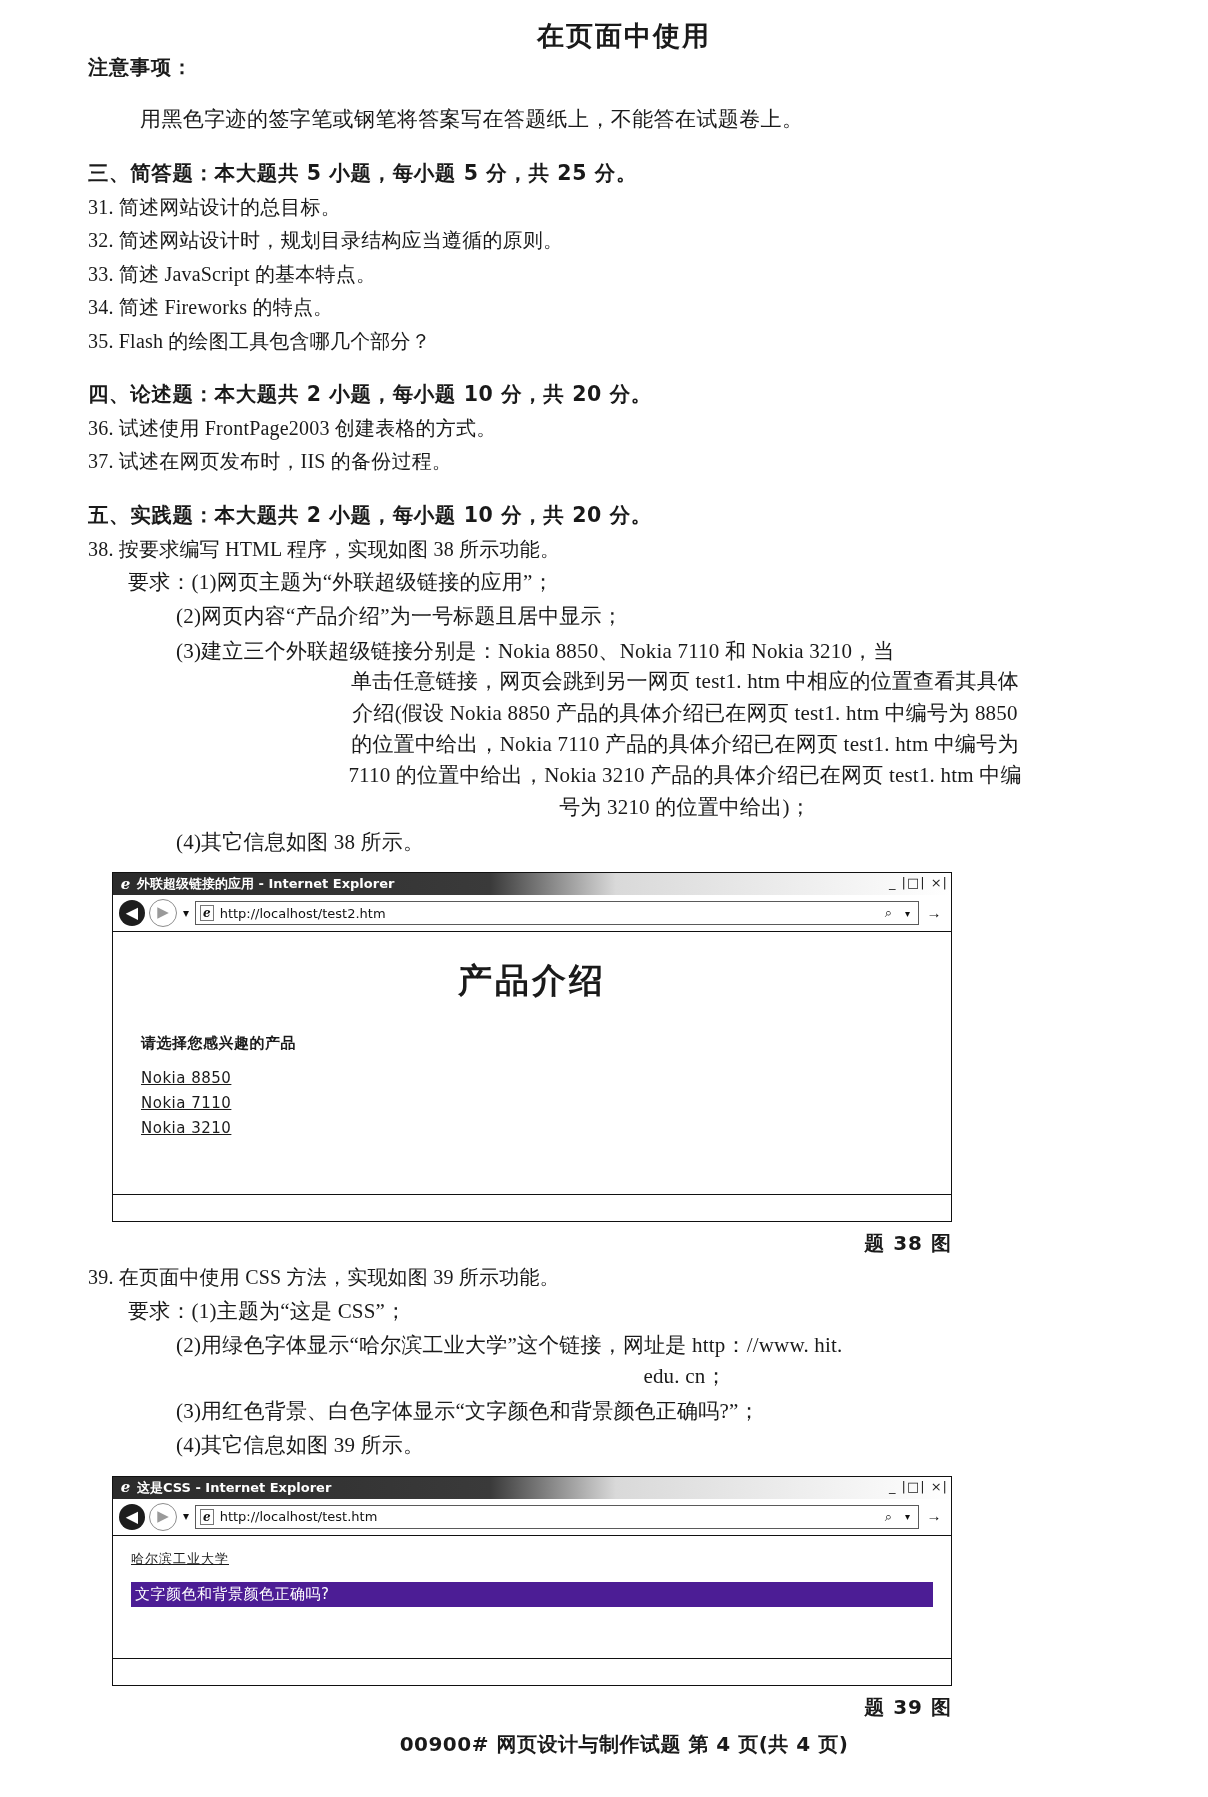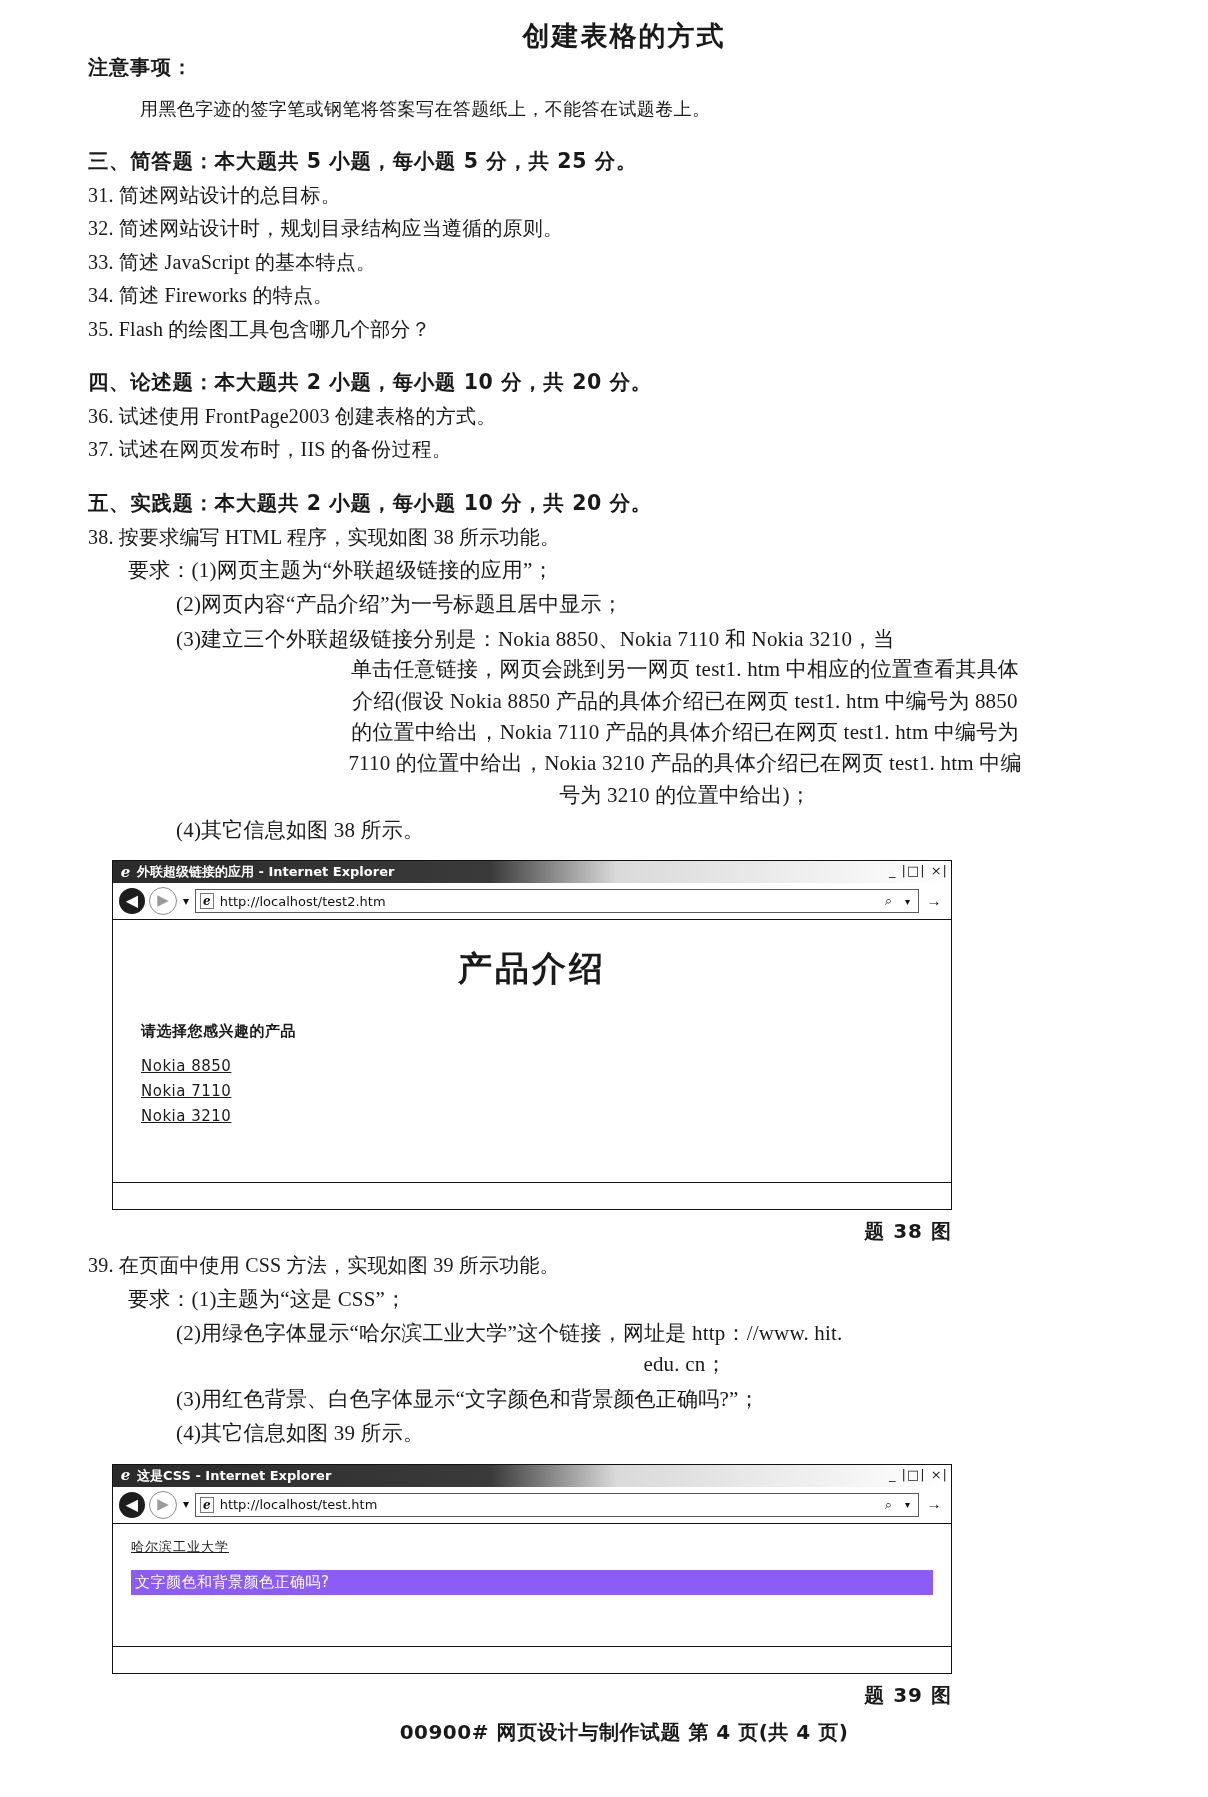--- a/index.html
+++ b/index.html
@@ -34,22 +34,22 @@
   .content {
     padding: 0 66px 0 88px;
   }
   .notice-head {
     font-family: "DejaVu Sans", "Liberation Sans", sans-serif;
     font-weight: bold;
     font-size: 20px;
     letter-spacing: 1px;
   }
   .notice-body {
-    font-size: 18px;
-    margin-top: 16px;
+    font-size: 21px;
+    margin-top: 24px;
     padding-left: 52px;
     letter-spacing: 0.4px;
   }
   .section-head {
     font-family: "DejaVu Sans", "Liberation Sans", sans-serif;
     font-weight: bold;
     font-size: 20.5px;
     margin-top: 26px;
     letter-spacing: 0.6px;
   }
@@ -249,21 +249,21 @@
   .css-link {
     font-family: "DejaVu Sans", "Liberation Sans", sans-serif;
     font-size: 13px;
     text-decoration: underline;
     padding: 14px 0 0 18px;
     width: max-content;
     letter-spacing: 1px;
   }
   .css-bar {
     margin: 14px 18px 0 18px;
-    background: #8b5cf6;
+    background: #4c1d95;
     color: #fff;
     font-family: "DejaVu Sans", "Liberation Sans", sans-serif;
     font-size: 15px;
     padding: 3px 4px;
     letter-spacing: 0.5px;
   }
   .footer {
     text-align: center;
     font-family: "DejaVu Sans", "Liberation Sans", sans-serif;
     font-weight: bold;
@@ -271,21 +271,21 @@
     margin-top: 10px;
     padding-left: 40px;
     letter-spacing: 0.5px;
   }
 </style>
 </head>
 <body>
 
 <div class="page">
 
-  <div class="doc-title">创建表格的方式</div>
+  <div class="doc-title">在页面中使用</div>
 
   <div class="content">
 
     <div class="notice-head">注意事项：</div>
     <div class="notice-body">用黑色字迹的签字笔或钢笔将答案写在答题纸上，不能答在试题卷上。</div>
 
     <div class="section-head">三、简答题：本大题共 5 小题，每小题 5 分，共 25 分。</div>
     <div class="q-line">31. 简述网站设计的总目标。</div>
     <div class="q-line">32. 简述网站设计时，规划目录结构应当遵循的原则。</div>
     <div class="q-line">33. 简述 JavaScript 的基本特点。</div>

